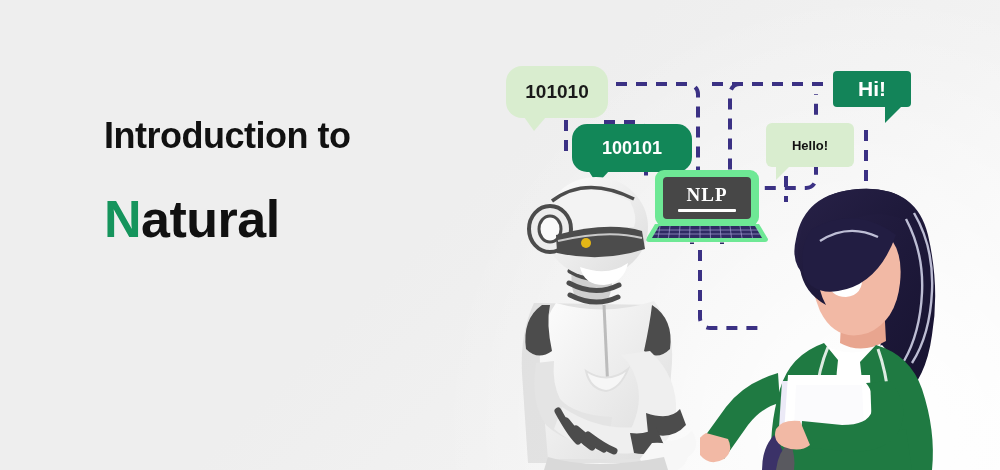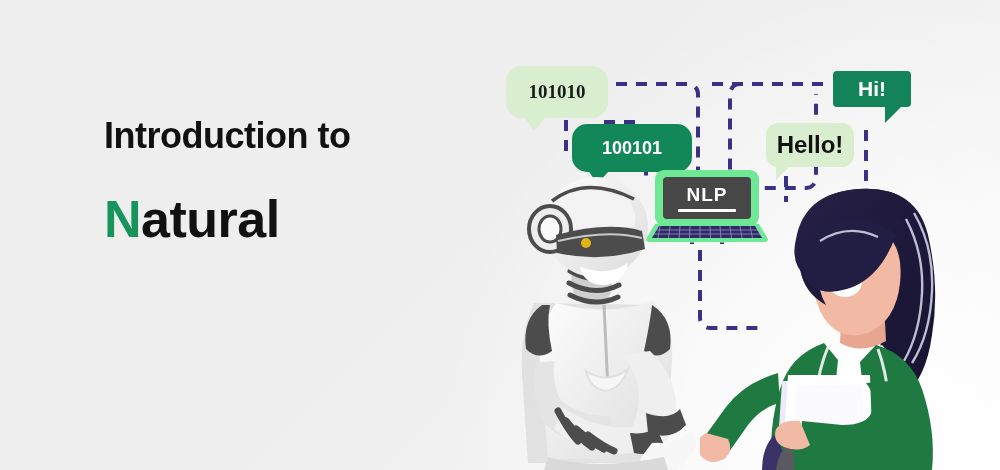--- a/index.html
+++ b/index.html
@@ -41,21 +41,21 @@
     position:absolute;
     display:flex; align-items:center; justify-content:center;
     font-weight:bold;
     white-space:nowrap;
   }
   .bubble .tail{ position:absolute; width:0; height:0; }
 
   #bubble-101010{
     left:506px; top:66px; width:102px; height:52px;
     background:#d9edcf; color:#1a1a1a;
-    border-radius:16px; font-size:19px;font-family:Liberation Serif, serif;
+    border-radius:16px; font-size:19px;
   }
   #bubble-101010 .tail{
     left:18px; bottom:-13px;
     border-left:10px solid transparent;
     border-right:12px solid transparent;
     border-top:14px solid #d9edcf;
   }
 
   #bubble-100101{
     left:572px; top:124px; width:120px; height:48px;
@@ -77,21 +77,21 @@
   #bubble-hi .tail{
     right:8px; bottom:-16px;
     border-left:0 solid transparent;
     border-right:18px solid transparent;
     border-top:18px solid #138459;
   }
 
   #bubble-hello{
     left:766px; top:123px; width:88px; height:44px;
     background:#d9edcf; color:#111111;
-    border-radius:12px; font-size:24px;
+    border-radius:6px; font-size:13px;
   }
   #bubble-hello .tail{
     left:10px; bottom:-13px;
     border-left:0 solid transparent;
     border-right:15px solid transparent;
     border-top:15px solid #d9edcf;
   }
 
   
   .laptop{ position:absolute; left:655px; top:170px; width:104px; height:72px; }
@@ -100,20 +100,21 @@
     background:#6ee895; border-radius:9px;
   }
   .laptop-screen{
     position:absolute; left:8px; top:7px; width:88px; height:42px;
     background:#474747; border-radius:4px;
     display:flex; flex-direction:column; align-items:center; justify-content:center;
   }
   .laptop-screen .nlp{
     color:#ffffff; font-size:19px; font-weight:bold; letter-spacing:1px;
     line-height:1;
+    font-family:Liberation Serif, serif;
   }
   .laptop-screen .underline{
     width:58px; height:3px; background:#ffffff; margin-top:5px; border-radius:1px;
   }
   .laptop-base{
     position:absolute; left:-9px; top:54px; width:122px; height:20px;
   }
 
   
   .figure{ position:absolute; }

